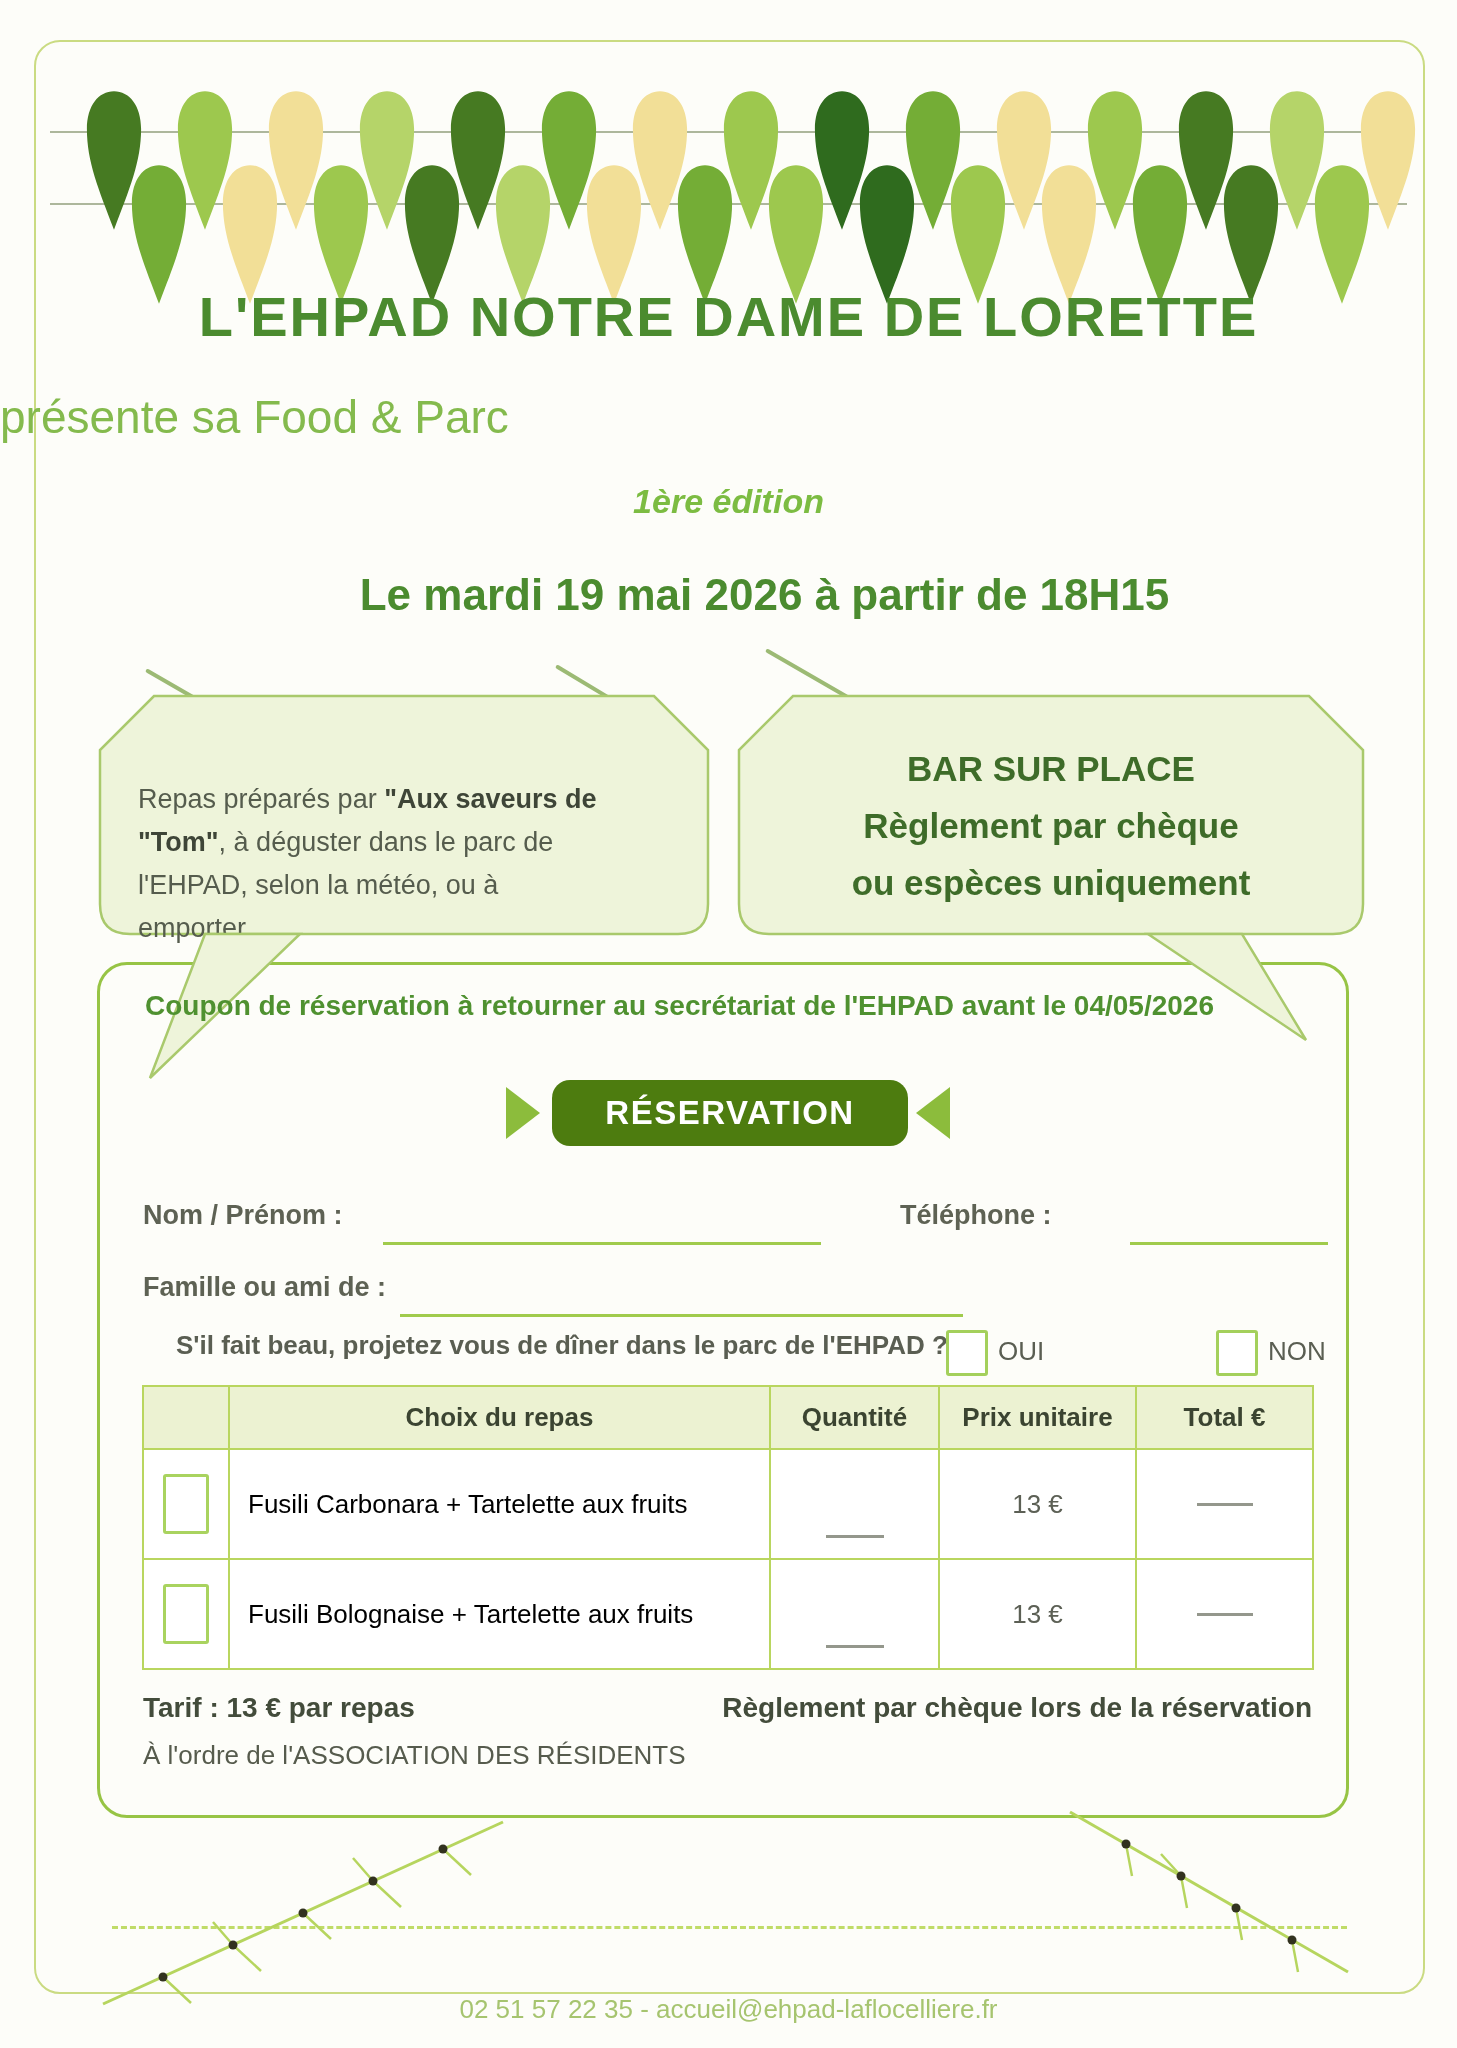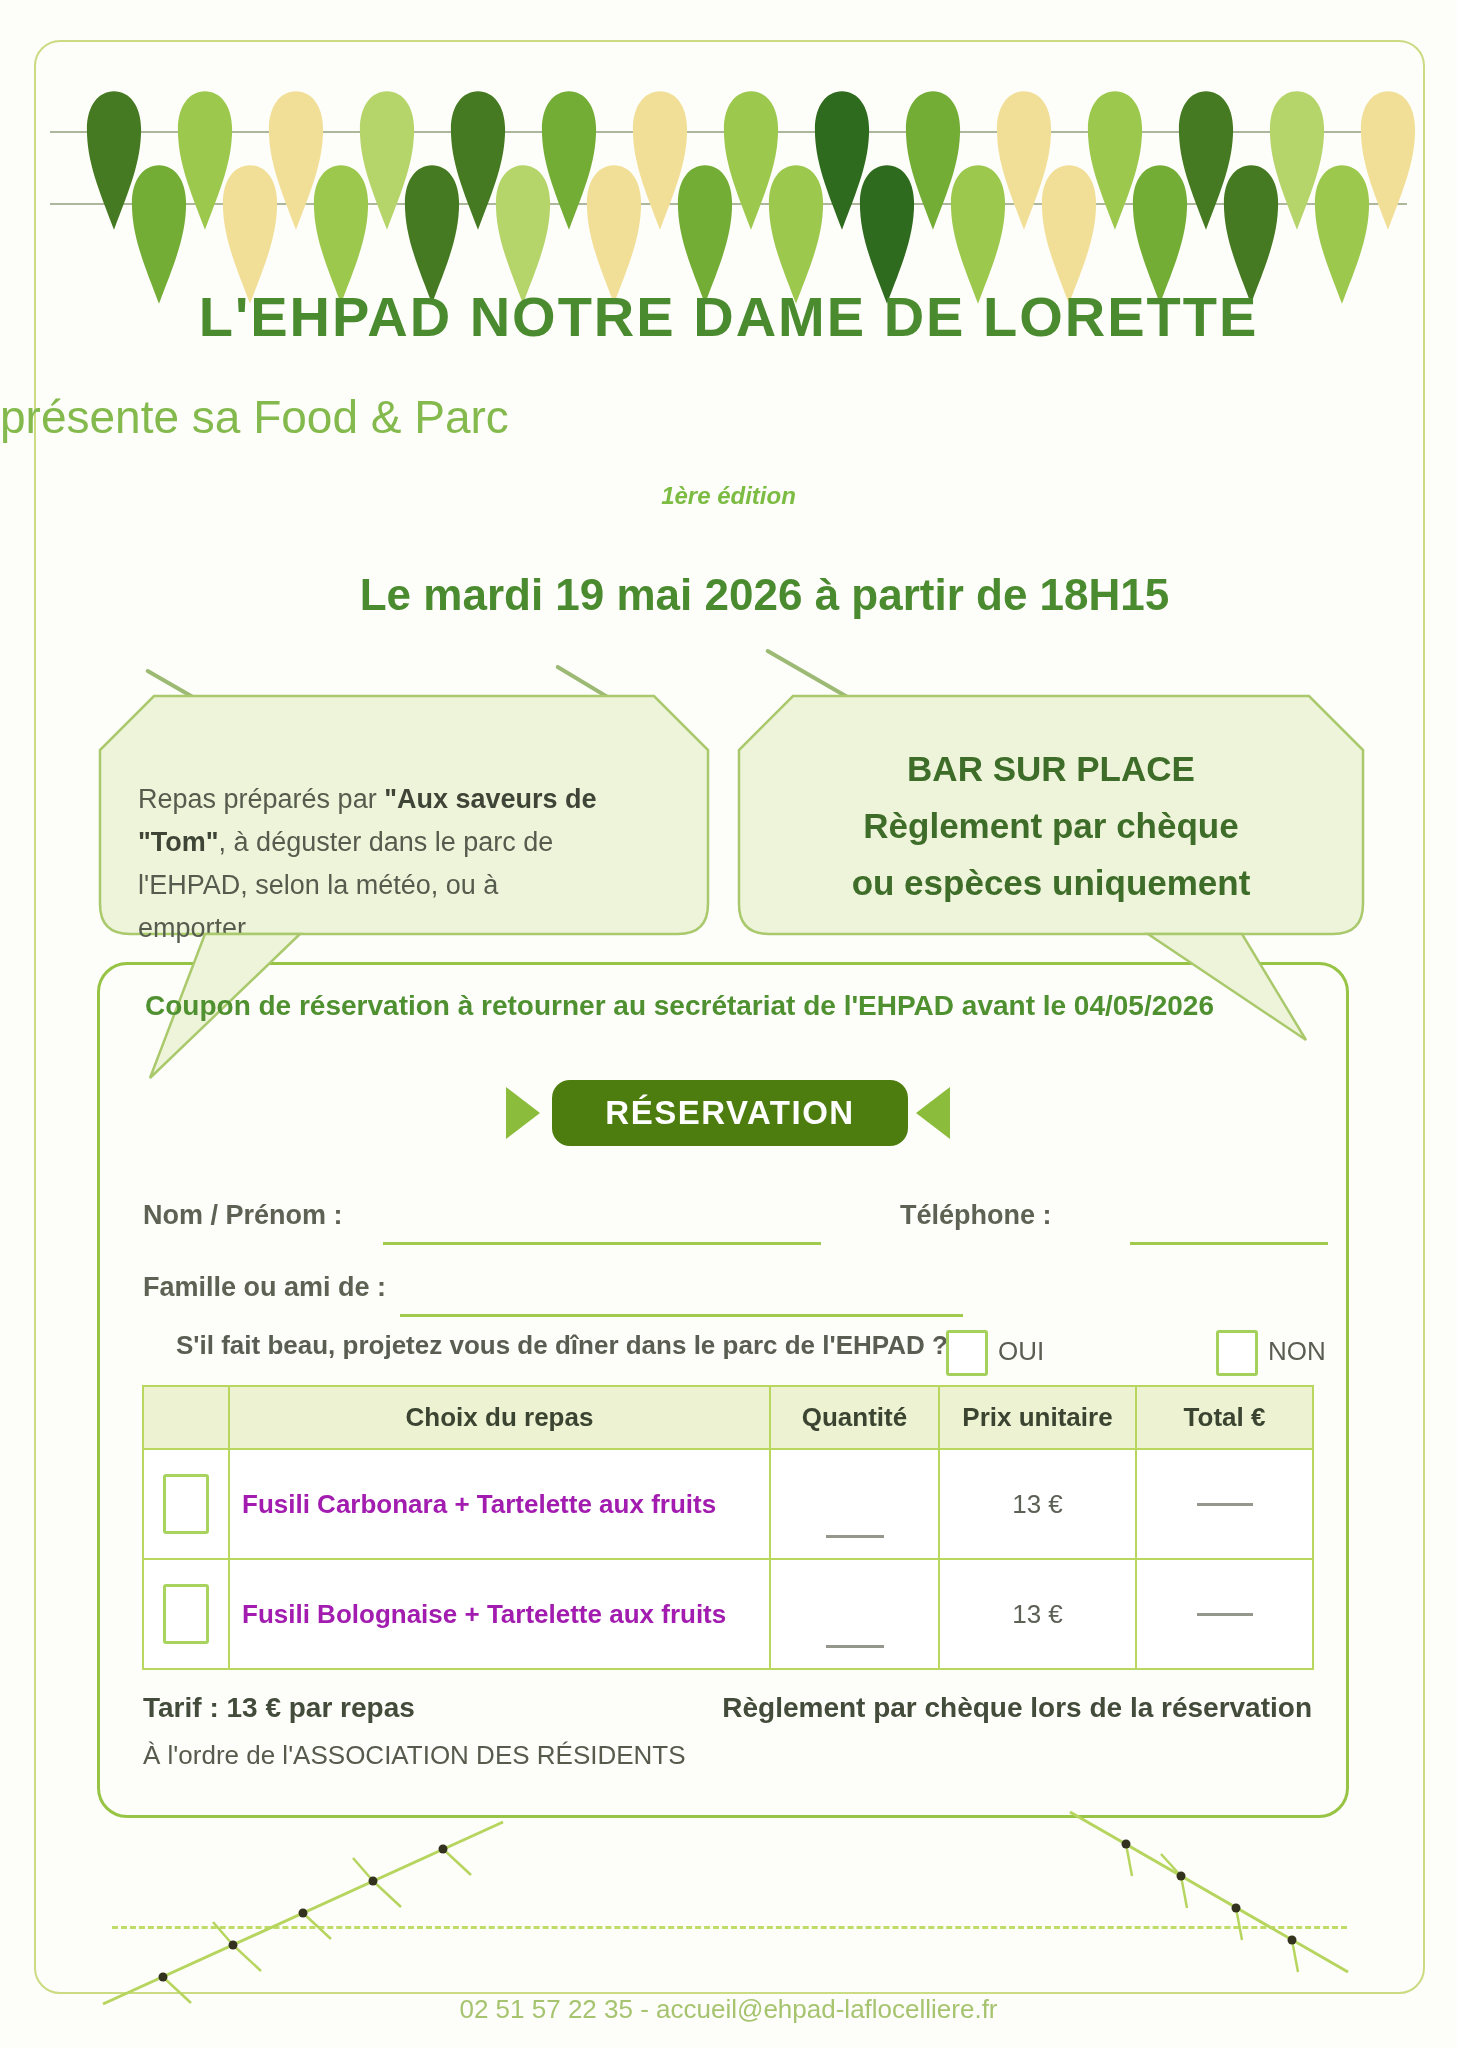--- a/index.html
+++ b/index.html
@@ -12,21 +12,21 @@
     left:34px;top:40px;width:1387px;height:1950px;
     border:2px solid #cadb82;border-radius:26px;
   }
   
   .string{height:2px;background:#adb79c;left:50px;width:1357px;}
   .balloon{position:absolute;width:60px;height:148px;}
   
   .title{left:0;top:284px;width:100%;text-align:center;font-size:56px;font-weight:bold;
     color:#4b8b2f;letter-spacing:2px;}
   .subtitle{left:0;top:390px;width:100%;text-align:left;font-size:46px;color:#84ba4d;}
-  .edition{left:0;top:482px;width:100%;text-align:center;font-size:24px;font-weight:bold;
+  .edition{left:0;top:482px;width:100%;text-align:center;font-size:34px;font-weight:bold;
     font-style:italic;color:#7cbc42;}
   .date-line{left:0;top:570px;width:100%;text-align:center;font-size:44px;font-weight:bold;color:#4b8b2f;margin-left:36px;}
   
   .bubble{overflow:visible;}
   .bubble svg{position:absolute;left:0;top:0;}
   .bubble-text-left{position:absolute;left:40px;top:84px;width:480px;font-size:27px;
     line-height:43px;color:#555c4d;}
   .bubble-text-left b{color:#3e4537;}
   .bubble-text-right{position:absolute;left:0;top:46px;width:100%;text-align:center;
     font-size:35px;line-height:57px;font-weight:bold;color:#3e6c29;}
@@ -44,22 +44,22 @@
   .write-line{height:3px;background:#a0cb4c;}
   .question{font-size:26px;color:#5a5e52;}
   .small-checkbox{width:36px;height:40px;border:3px solid #a4d05c;border-radius:3px;background:#fff;}
   
   .meals-table{left:142px;top:1385px;width:1170px;display:grid;
     grid-template-columns:86px 541px 169px 197px 177px;grid-template-rows:63px 110px 110px;
     border-top:2px solid #b9d65f;border-left:2px solid #b9d65f;background:#fff;}
   .cell{border-right:2px solid #b9d65f;border-bottom:2px solid #b9d65f;position:relative;
     display:flex;align-items:center;justify-content:center;}
   .cell.hdr{background:#ecf2d2;font-size:26px;font-weight:bold;color:#3b4431;}
-  .cell.meal{justify-content:flex-start;padding-left:12px;font-size:26px;color:#a21caf;
-    line-height:36px;padding-right:14px;box-sizing:border-box;font-weight:bold;}
+  .cell.meal{justify-content:flex-start;padding-left:18px;font-size:26px;color:#000000;
+    line-height:36px;padding-right:14px;box-sizing:border-box;}
   .row-checkbox{width:40px;height:54px;border:3px solid #a9d35f;border-radius:3px;background:#fff;}
   .qty-dash{width:58px;height:3px;background:#94978c;align-self:flex-end;margin-bottom:20px;}
   .total-dash{width:56px;height:3px;background:#94978c;}
   .price{font-size:26px;color:#5c6055;}
   .bold-line{font-size:28px;font-weight:bold;color:#434c3b;}
   .order-line{left:143px;top:1740px;font-size:26px;color:#565b4d;}
   .cut-line{left:112px;top:1926px;width:1235px;border-top:3px dashed #c0dc68;height:0;}
   .footer-contact{left:0;top:1950px;width:100%;text-align:center;font-size:26px;color:#a6c46f;margin-top:44px;}
 </style>
 </head>

